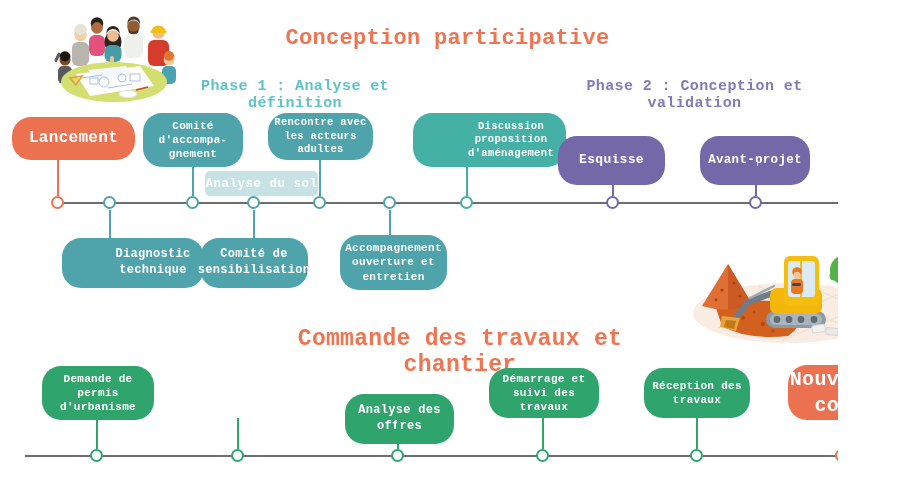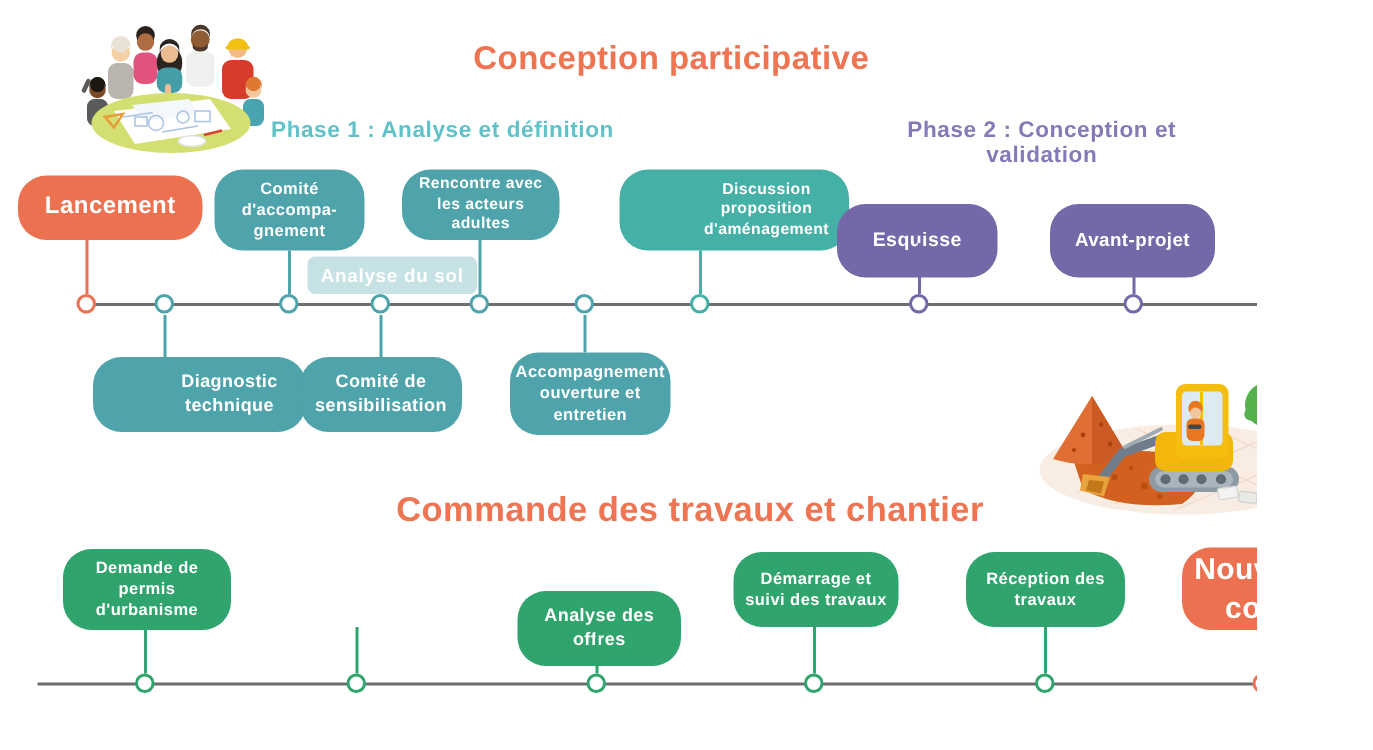--- a/index.html
+++ b/index.html
@@ -1,18 +1,18 @@
 <!DOCTYPE html>
 <html><head>
 <meta charset="utf-8">
 <style>
   html,body{margin:0;padding:0;background:#fff;}
   #stage{
     position:relative;width:838px;height:500px;background:#ffffff;
-    font-family:Liberation Sans, sans-serif;overflow:hidden;
+    font-family:Liberation Mono, monospace;overflow:hidden;
   }
   .title{
     position:absolute;text-align:center;font-weight:bold;color:#ee7452;
     letter-spacing:.3px;
   }
   .phase-label{
     position:absolute;text-align:center;font-size:15px;font-weight:bold;
     letter-spacing:.4px;
   }
   .tl-line{position:absolute;height:1.5px;background:#6e6e6e;}

